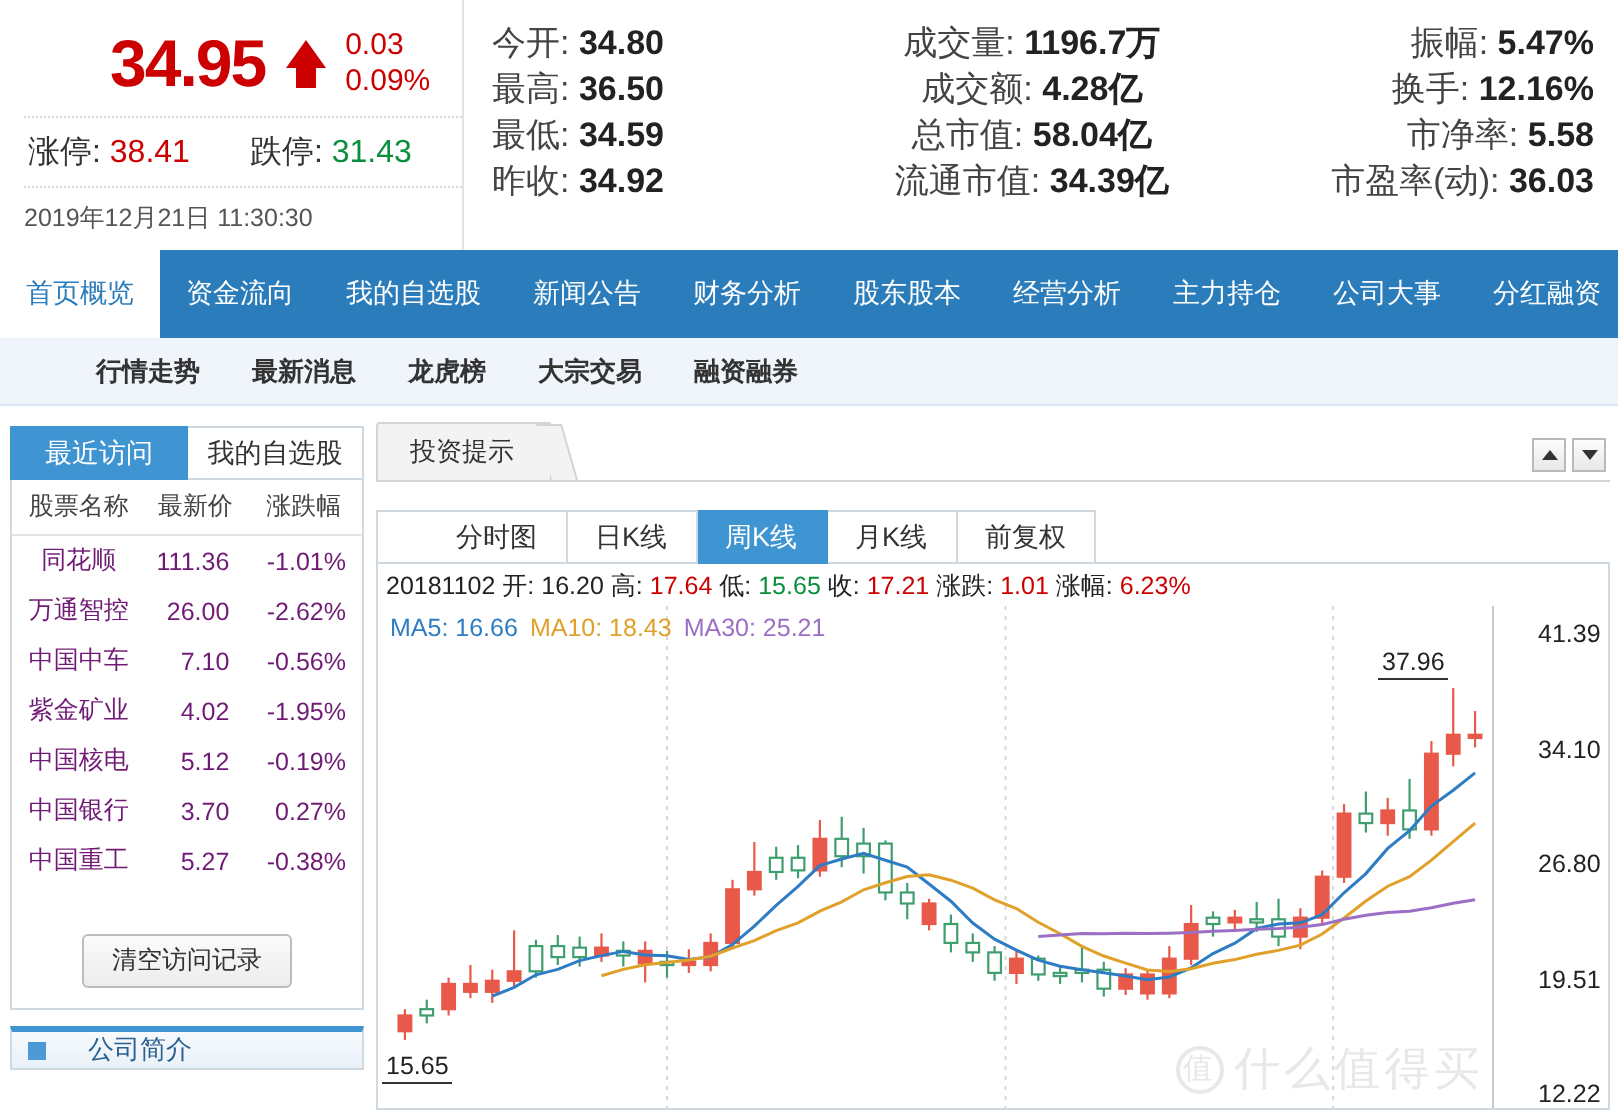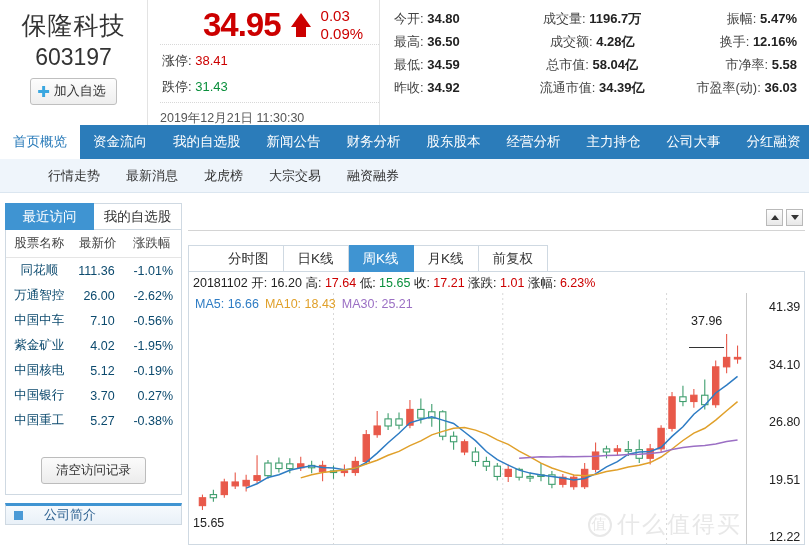--- a/index.html
+++ b/index.html
@@ -42,75 +42,75 @@
     width: 0; height: 0; position: relative;
     border-left: 10px solid transparent; border-right: 10px solid transparent;
     border-bottom: 14px solid #cc0000; margin-bottom: 10px;
   }
   .arr-up::after{
     content:""; position:absolute; left:-5px; top:14px;
     width:10px; height:10px; background:#cc0000;
   }
   .chg-box { display: flex; flex-direction: column; font-size: 15px; color: #cc0000; line-height: 18px; }
   .lim-row {
-    font-size: 13px; color: #333; display: flex; gap: 8px;
-    padding: 7px 0 6px 2px; border-top: 1px dotted #d8d8d8; flex-direction: column;
+    font-size: 16px; color: #333; display: flex; gap: 30px;
+    padding: 7px 0 6px 2px; border-top: 1px dotted #d8d8d8;
   }
   .red { color: #cc0000; } .green { color: #0a8f3c; }
   .time-row {
     font-size: 12.5px; color: #555; padding-top: 7px;
     border-top: 1px dotted #d8d8d8;
   }
   .hdr-stats {
     flex: 1; padding: 10px 6px 0 14px;
     display: grid; grid-template-columns: 1fr 1.15fr 1.1fr;
-    grid-auto-rows: 23px; font-size: 13px; color: #333;
+    grid-auto-rows: 23px; font-size: 17px; color: #333;
   }
   .stat { white-space: nowrap; }
   .stat .lb { color: #444; }
   .stat .vl { font-weight: bold; color: #222; }
   .c2 { text-align: center; } .c3 { text-align: right; padding-right: 6px; }
 
   
   .nav {
-    height: 34px; background: #2b7cba; display: flex; align-items: stretch;
+    height: 44px; background: #2b7cba; display: flex; align-items: stretch;
     font-size: 13.5px;
   }
   .nav-pad { width: 40px; }
   .nav-item {
     color: #fff; padding: 0 13px; display: flex; align-items: center;
     cursor: pointer; white-space: nowrap;
   }
   .nav-item.active { background: #fff; color: #2b7cba; font-weight: normal; }
   .subnav {
     height: 34px; background: #eff5fb; display: flex; align-items: center;
     font-size: 13px; color: #333; padding-left: 48px; gap: 26px;
     border-bottom: 1px solid #dbe6f0;
   }
-  .subnav span { cursor: pointer; white-space: nowrap; }
+  .subnav span { cursor: pointer; white-space: nowrap; font-weight: bold; }
 
   
   .body { display: flex; height: 362px; padding: 6px 0 0 0; }
 
   
   .sidebar { width: 186px; padding: 4px 4px 0 5px; }
   .side-panel { border: 1px solid #cfd9e2; border-top: none; background: #fff; }
   .side-tabs { display: flex; height: 27px; font-size: 13.5px; }
   .side-tab {
     flex: 1; display: flex; align-items: center; justify-content: center;
     cursor: pointer; border: 1px solid #cfd9e2;
   }
   .side-tab.active { background: #3f94d2; color: #fff; border-color: #3f94d2; }
   .side-tab.inactive { background: #fff; color: #333; border-left: none; }
   .stk-table { width: 100%; border-collapse: collapse; font-size: 12.5px; }
   .stk-table th {
     font-weight: normal; color: #444; padding: 5px 2px 5px 2px;
     border-bottom: 1px solid #e5e5e5; font-size: 12.5px; margin-top: 12px;
   }
-  .stk-table td { padding: 4px 2px; text-align: center; color: #0c4a6e; }
+  .stk-table td { padding: 4px 2px; text-align: center; color: #701a75; }
   .stk-table td.nm { width: 64px; }
   .stk-table td.pr { width: 48px; text-align: right; padding-right: 8px; }
   .stk-table td.ch { width: 56px; text-align: right; padding-right: 8px; }
   .clear-btn {
     display: block; margin: 24px auto 10px auto;
     border: 1px solid #bcbcbc; background: linear-gradient(#fbfbfb,#ececec);
     border-radius: 3px; font-size: 12.5px; color: #333; padding: 4px 14px;
     cursor: pointer; font-family: inherit;
   }
   .side-bottom {
@@ -186,36 +186,28 @@
     position: absolute; right: 62px; bottom: 4px;
     font-size: 23px; color: #e8e8e8; letter-spacing: 2px;
     display: flex; align-items: center; gap: 5px; pointer-events: none;
   }
   .wmark .circ {
     width: 24px; height: 24px; border: 2px solid #e8e8e8; border-radius: 50%;
     display: flex; align-items: center; justify-content: center; font-size: 15px;
   }
   .tagline {
     position: absolute; font-size: 12.5px; color: #222;
-    border-bottom: 1px solid #333; padding: 0 2px 19px 2px;
+    border-bottom: 1px solid #333; padding: 0 2px 1px 2px;
   }
 </style>
 </head>
 <body>
 
 <div class="header">
 
-  <div class="hdr-name">
-    <div class="stock-name">保隆科技</div>
-    <div class="stock-code">603197</div>
-    <div class="add-fav">
-      <span class="plus-ico">✚</span>
-      <span>加入自选</span>
-    </div>
-  </div>
 
   <div class="hdr-price">
     <div class="price-row">
       <span class="big-price">34.95</span>
       <span class="arr-up"></span>
       <span class="chg-box">
         <span>0.03</span>
         <span>0.09%</span>
       </span>
     </div>
@@ -328,20 +320,21 @@
     </div>
     <div class="side-bottom">
       <span class="blue-sq"></span>
       <span class="side-bottom-t">公司简介</span>
     </div>
   </div>
 
   <div class="chartcol">
 
     <div class="tip-bar">
+      <div class="tip-tab">投资提示</div>
       <div class="scroll-btns">
         <div class="sbtn">
             <span class="tri-u"></span>
           </div>
         <div class="sbtn">
             <span class="tri-d"></span>
           </div>
       </div>
     </div>
 

